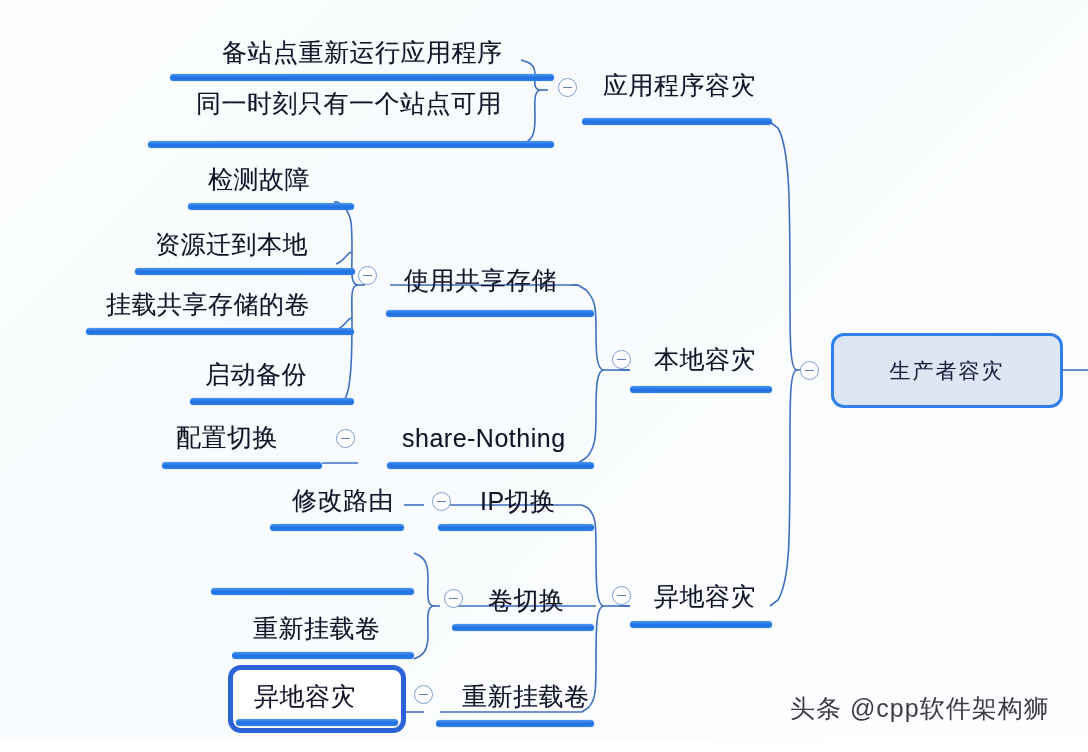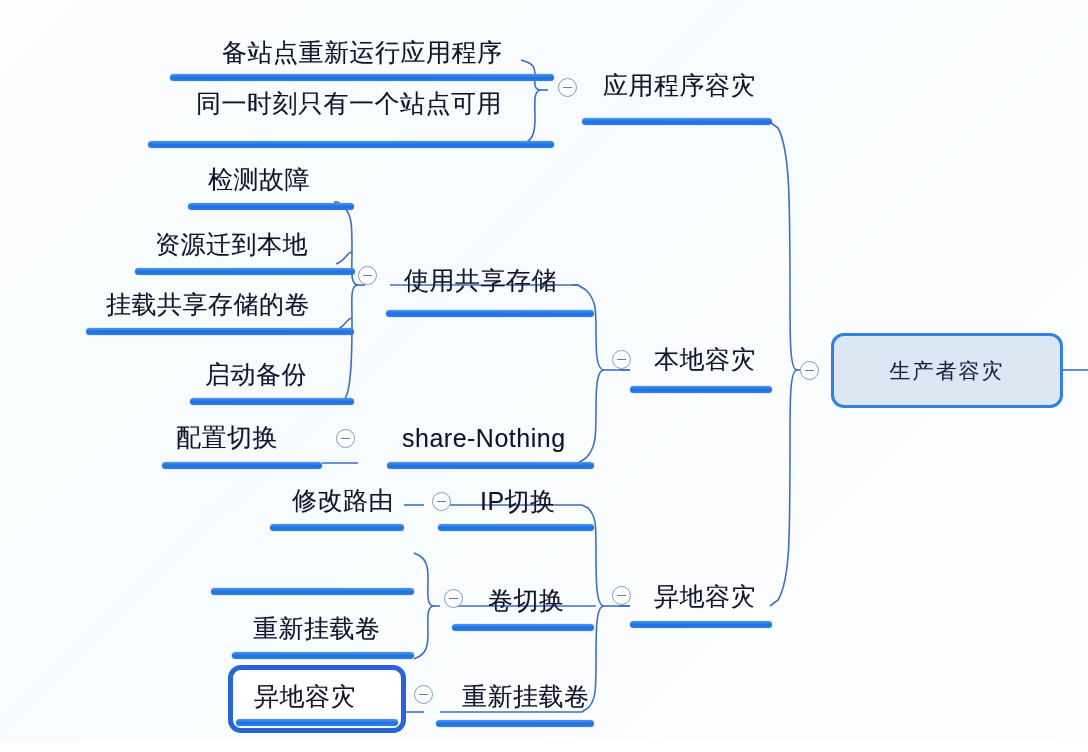--- a/index.html
+++ b/index.html
@@ -235,14 +235,15 @@
 
   <div class="toggle" style="left:612px; top:586px;"></div>
   <div class="node lvl1" style="left:654px; top:584px;">异地容灾</div>
   <div class="bar" style="left:630px; top:621px; width:142px;"></div>
 
   <div class="toggle" style="left:800px; top:361px;"></div>
   <div class="root" style="left:831px; top:333px; width:232px; height:75px;">
     <span>生产者容灾</span>
   </div>
 
+  <div class="watermark" style="left:790px; top:692px;">头条 @cpp软件架构狮</div>
 
 </div>
 
 </body></html>

